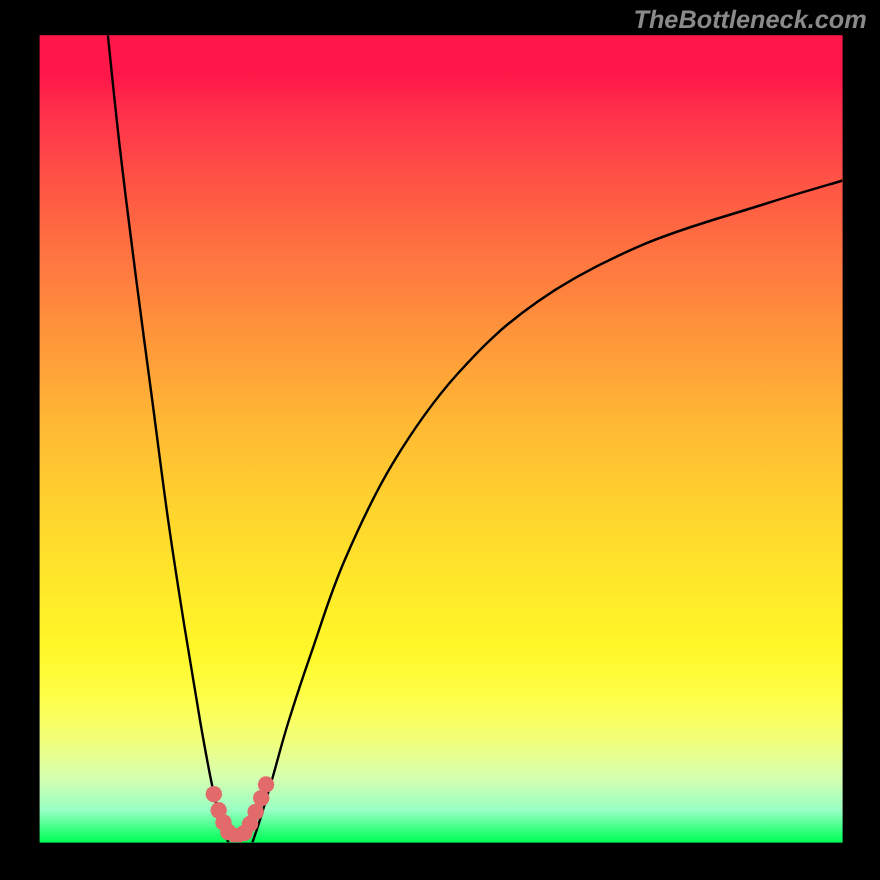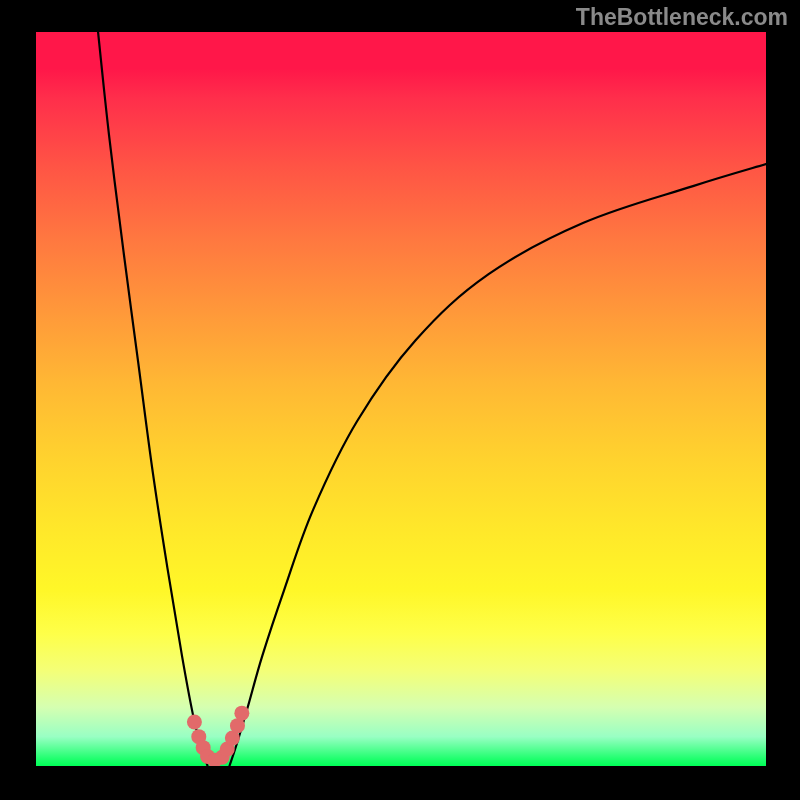--- a/index.html
+++ b/index.html
@@ -52,20 +52,21 @@
   .watermark {
     position: absolute;
     top: 4px;
     right: 12px;
     font-family: Arial, Helvetica, sans-serif;
     font-size: 23px;
     font-weight: 600;
     color: #8a8a8a;
     letter-spacing: 0px;
     user-select: none;
+    font-style: italic;
   }
 </style>
 </head>
 <body>
 
 <div class="stage">
 
   <div class="plot-area">
     <svg class="curve-svg" viewBox="0 0 730 734" preserveAspectRatio="none">
       <g>

